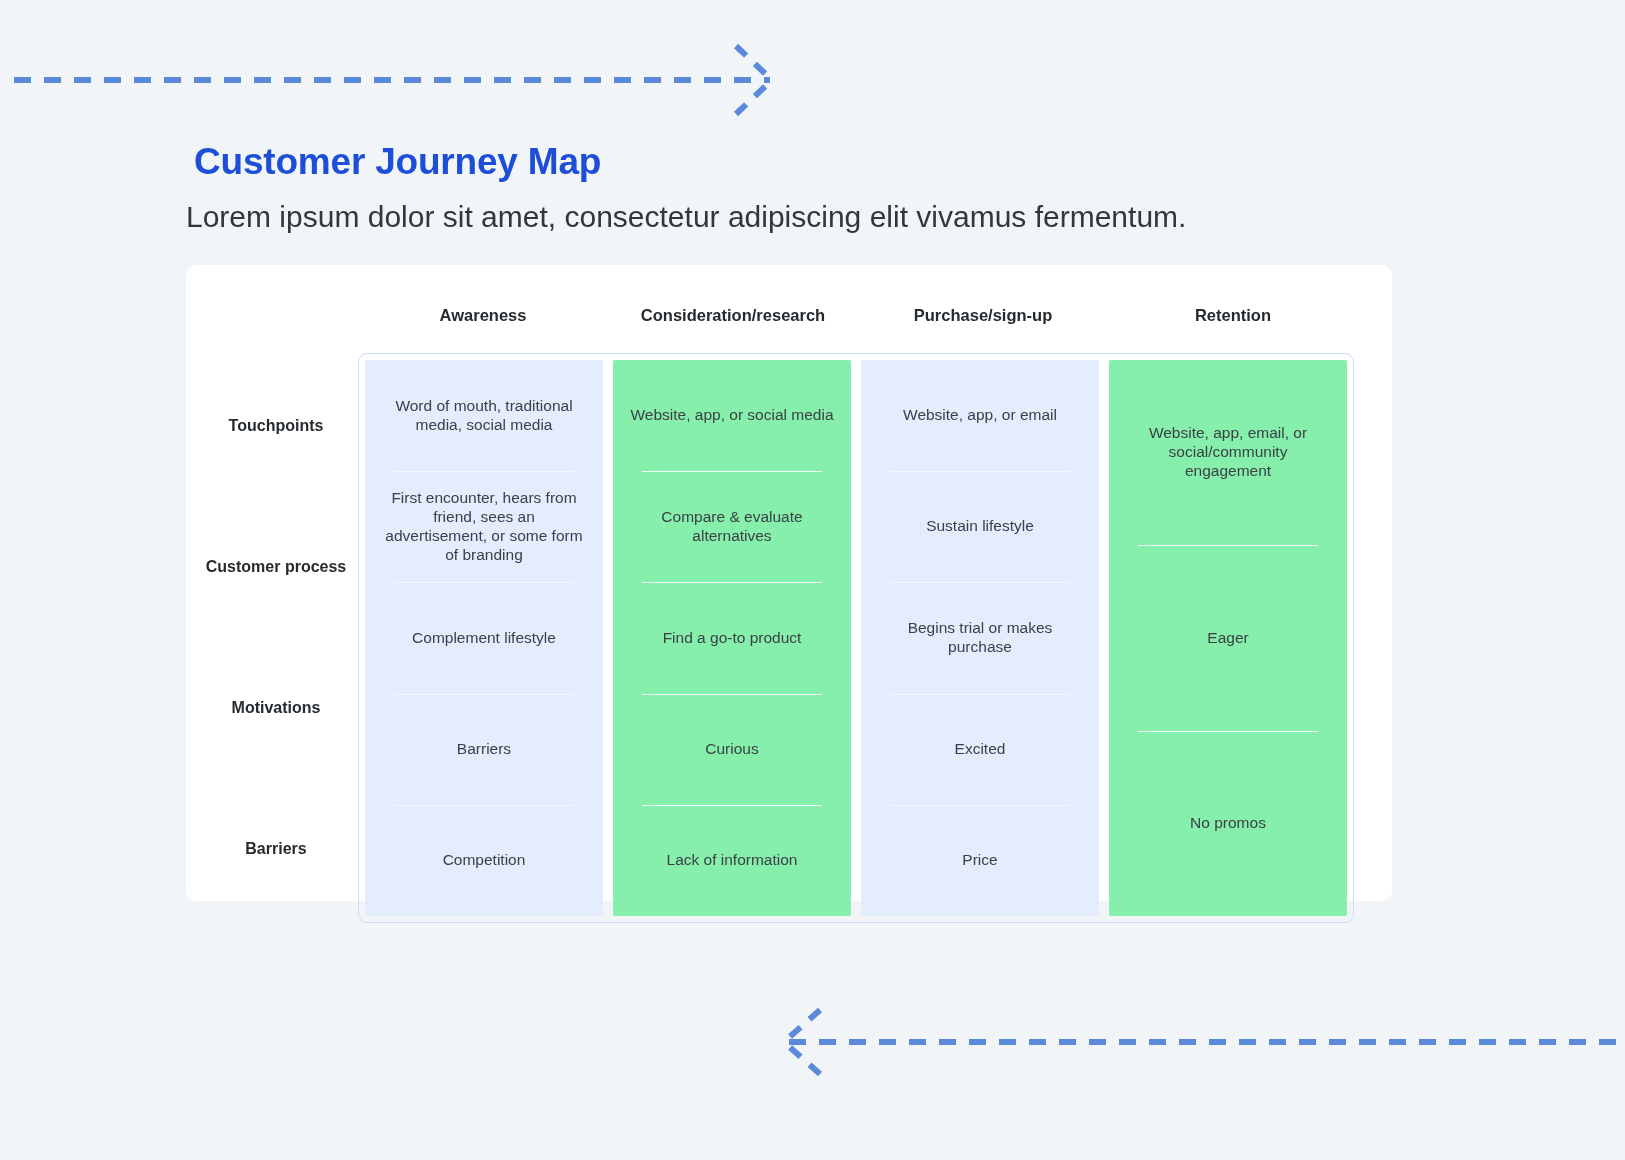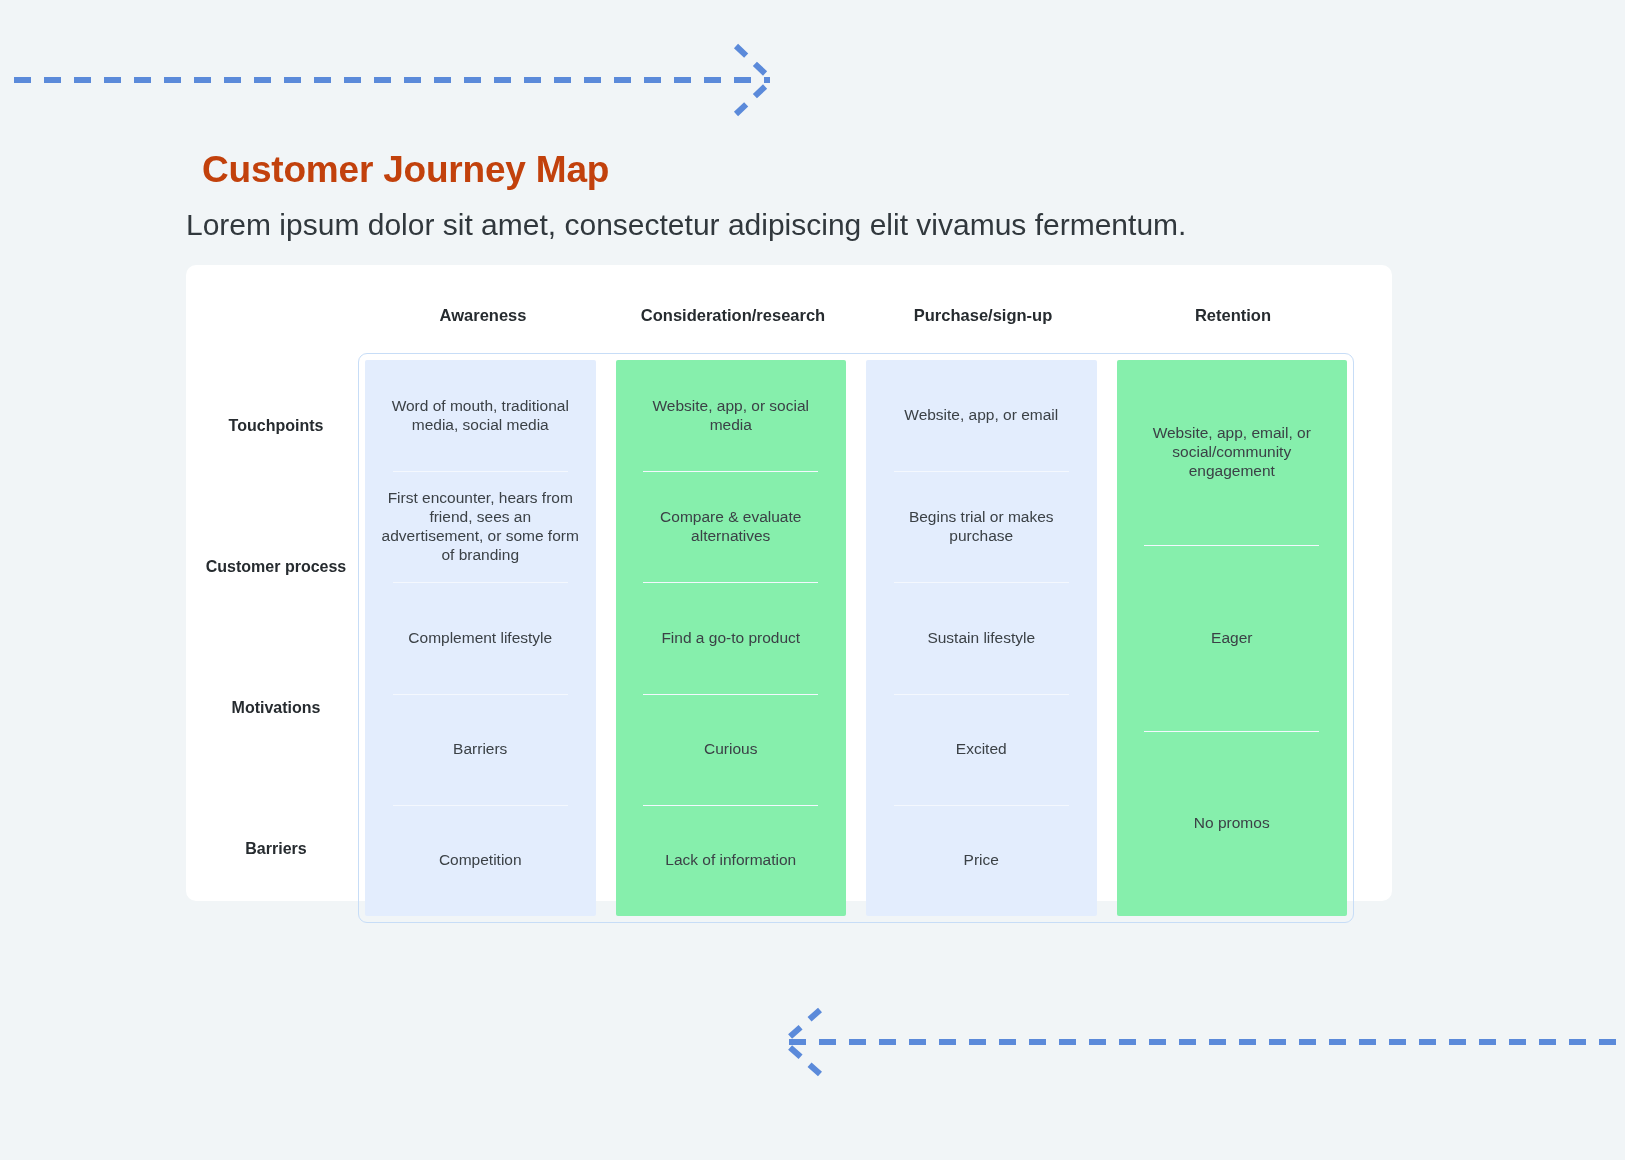--- a/index.html
+++ b/index.html
@@ -24,24 +24,24 @@
   #arrow-bottom { left: 770px; top: 1000px; }
 
   
   .header {
     position: absolute;
     left: 186px;
     top: 134px;
     width: 1250px;
   }
   .page-title {
-    margin: 16px;
+    margin: 8px;
     font-size: 37px;
     font-weight: bold;
-    color: #c2410c;
+    color: #1d4ed8;
     letter-spacing: -0.2px;
     line-height: 1.1;
   }
   .page-subtitle {
     margin: 16px 0 0 0;
     font-size: 30px;
     color: #31383d;
     font-weight: normal;
     line-height: 1.2;
   }
@@ -112,21 +112,21 @@
     position: absolute;
     left: 172px;
     top: 88px;
     width: 996px;
     height: 570px;
     border: 1.5px solid #c7ddf7;
     border-radius: 9px;
     box-sizing: border-box;
     display: flex;
     padding: 6px;
-    gap: 20px;
+    gap: 10px;
     background: transparent;
   }
   .stage-col {
     flex: 1 1 0;
     display: flex;
     flex-direction: column;
     border-radius: 2px;
     overflow: hidden;
   }
   .stage-col.tint-light { background: #e3edfd; }
@@ -205,22 +205,22 @@
       <div class="stage-col tint-dark">
         <div class="cell">Website, app, or social media</div>
         <div class="cell">Compare &amp; evaluate alternatives</div>
         <div class="cell">Find a go-to product</div>
         <div class="cell">Curious</div>
         <div class="cell">Lack of information</div>
       </div>
 
       <div class="stage-col tint-light">
         <div class="cell">Website, app, or email</div>
+        <div class="cell">Sustain lifestyle</div>
         <div class="cell">Begins trial or makes purchase</div>
-        <div class="cell">Sustain lifestyle</div>
         <div class="cell">Excited</div>
         <div class="cell">Price</div>
       </div>
 
       <div class="stage-col tint-dark">
         <div class="cell">Website, app, email, or social/community engagement</div>
         <div class="cell">Eager</div>
         <div class="cell">No promos</div>
       </div>
 

